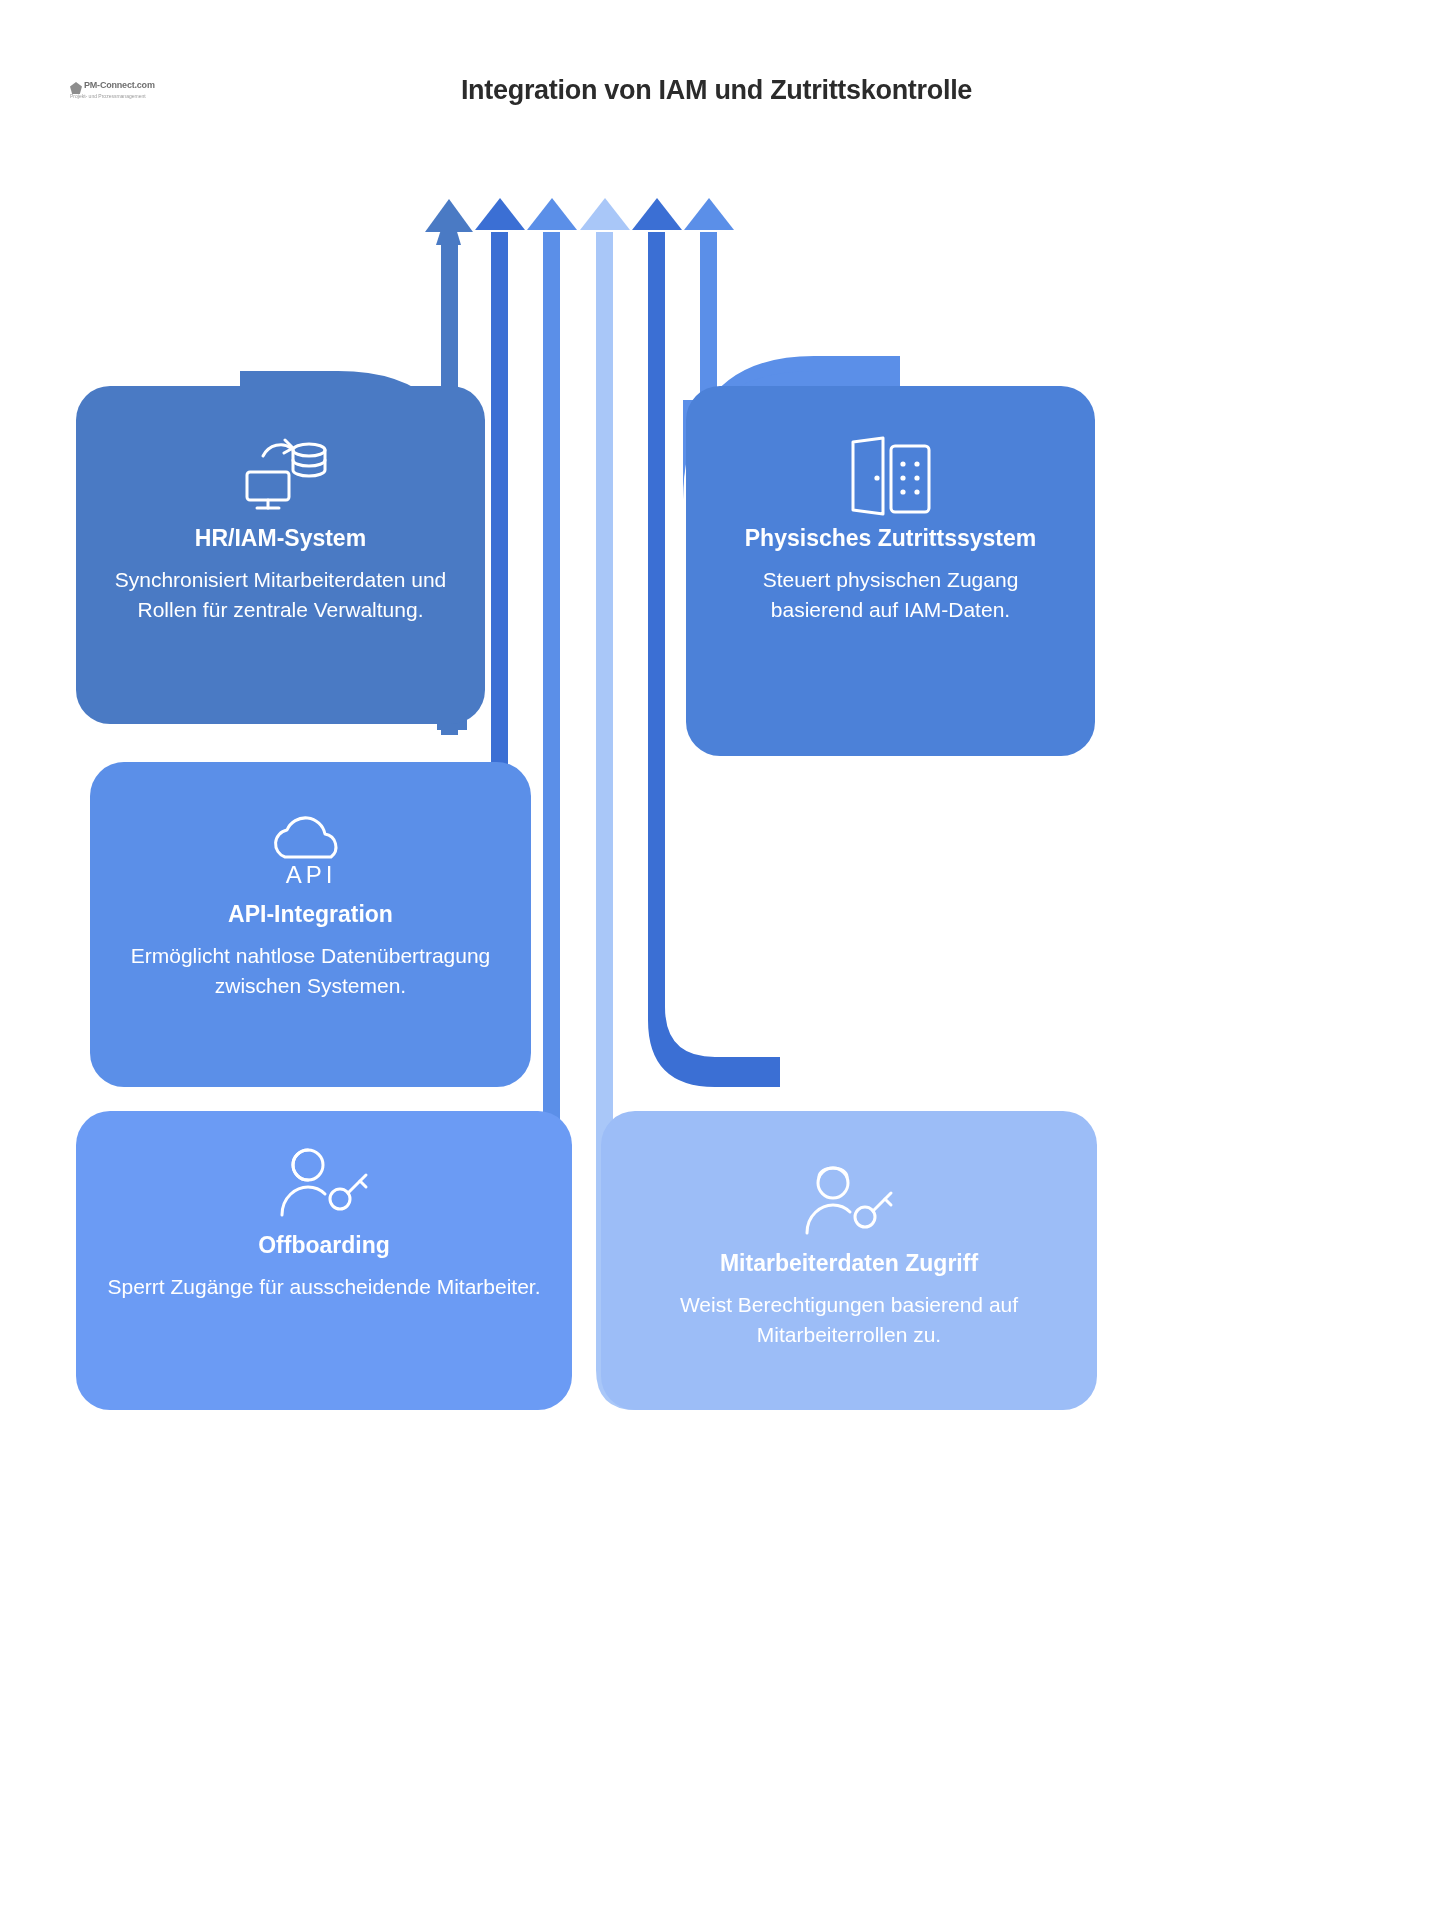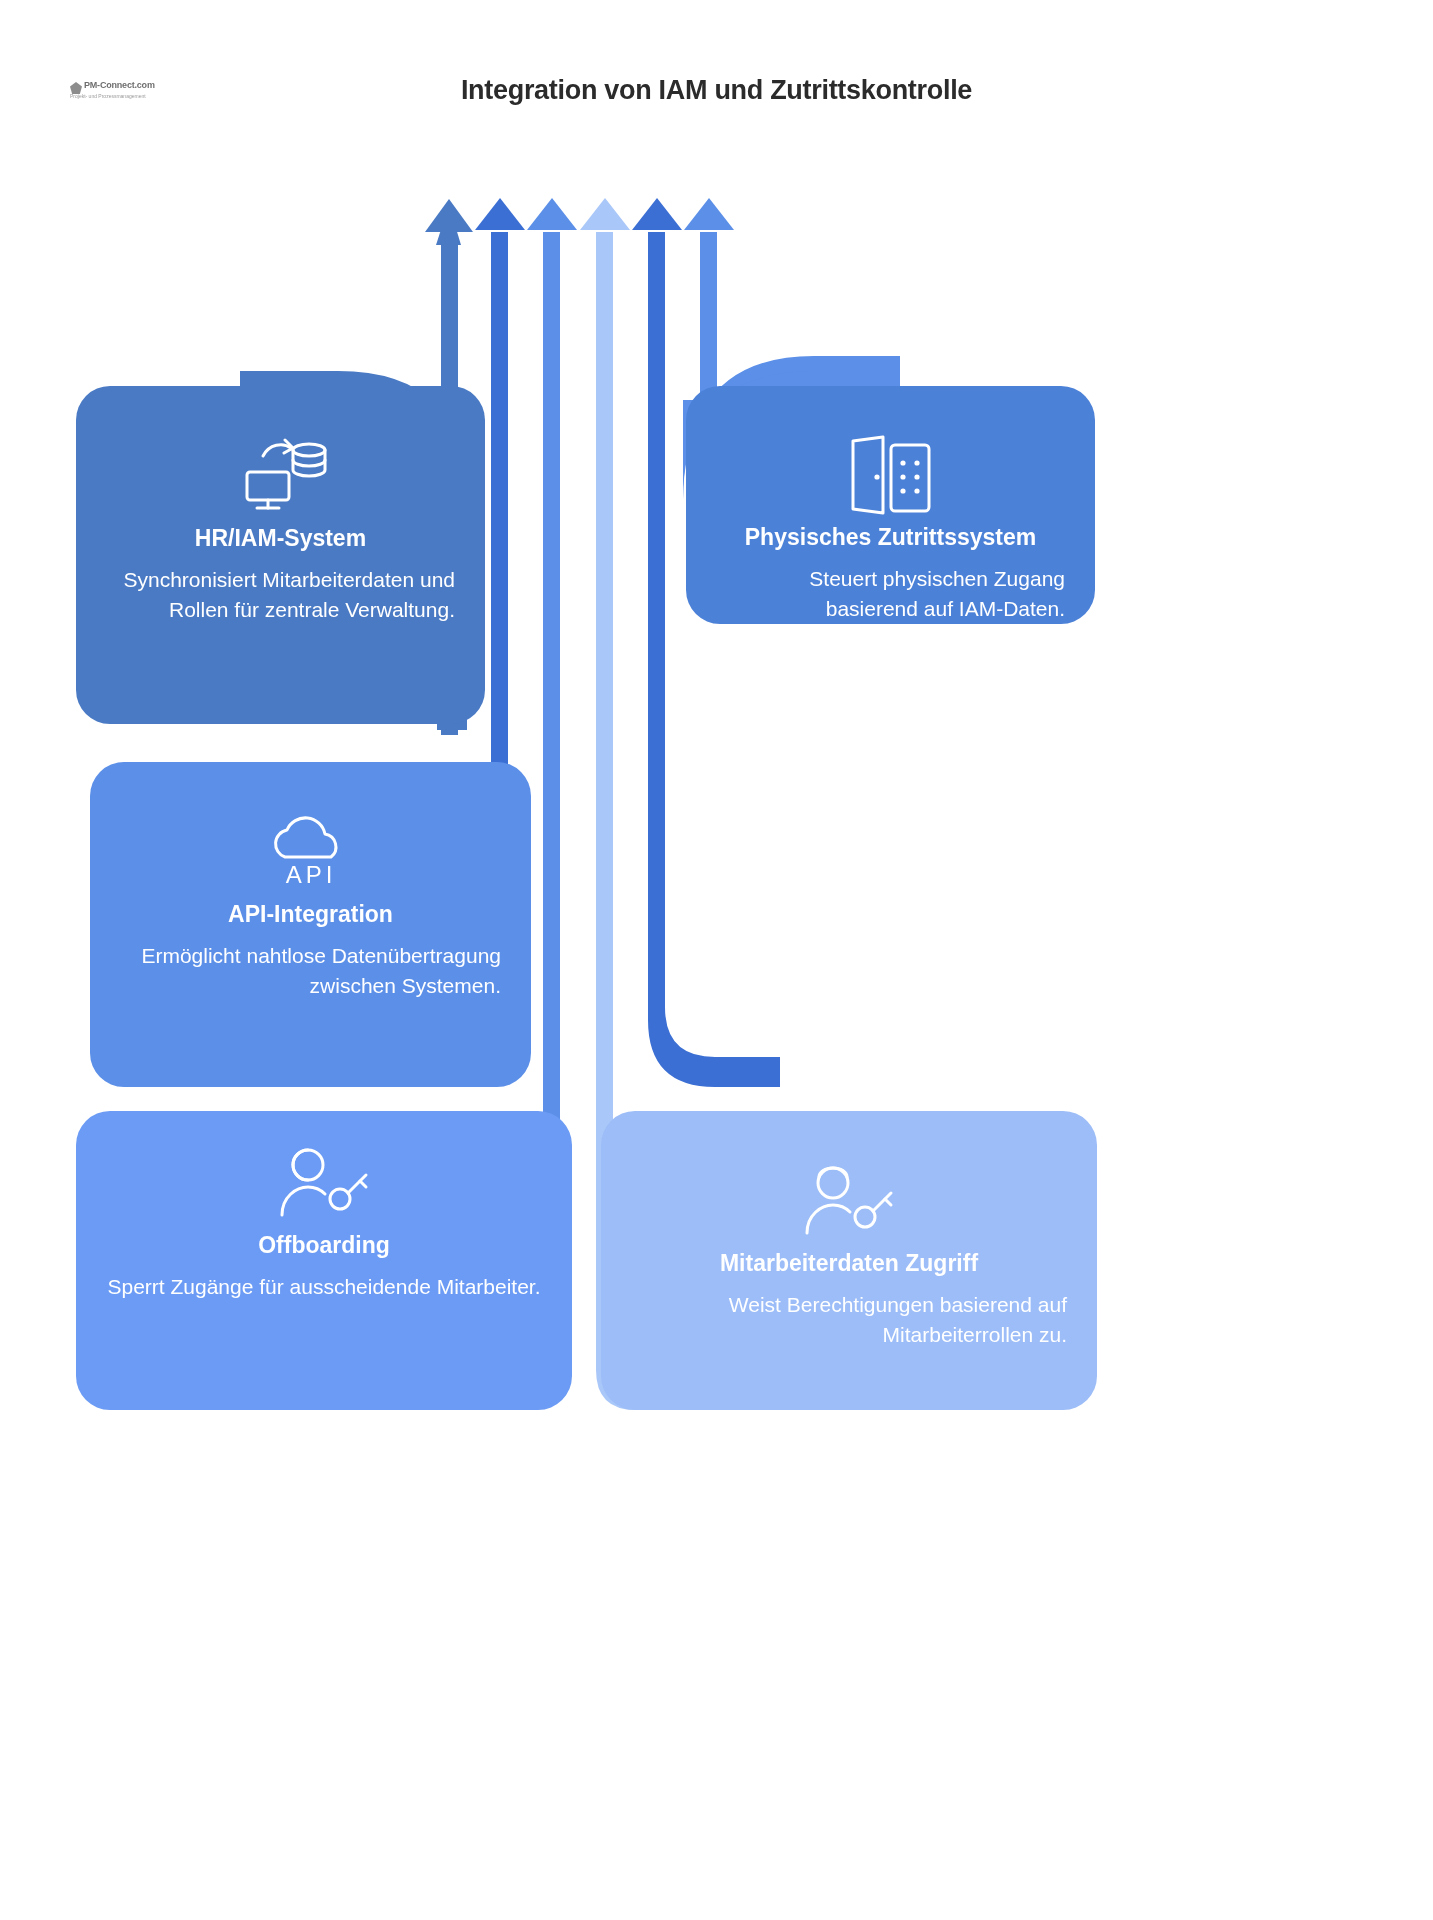--- a/index.html
+++ b/index.html
@@ -90,27 +90,27 @@
   .card .card-title {
     font-size: 23px;
     font-weight: bold;
     line-height: 1.28;
     text-align: center;
     margin-bottom: 12px;
   }
   .card .card-desc {
     font-size: 21px;
     line-height: 1.42;
-    text-align: right;
+    text-align: center;
     font-weight: 400;
   }
 
   
   #card-hr-iam      { left: 76px;  top: 386px;  width: 409px;  height: 338px; padding-top: 42px; }
-  #card-physical    { left: 686px; top: 386px;  width: 409px;  height: 238px; padding-top: 42px; }
+  #card-physical    { left: 686px; top: 386px;  width: 409px;  height: 370px; padding-top: 42px; }
   #card-api         { left: 90px;  top: 762px;  width: 441px;  height: 325px; padding-top: 42px; }
   #card-onboarding  { left: 650px; top: 762px;  width: 441px;  height: 325px; padding-top: 42px; }
   #card-offboarding { left: 76px;  top: 1111px; width: 496px;  height: 299px; padding-top: 24px; }
   #card-rbac        { left: 601px; top: 1111px; width: 496px;  height: 299px; padding-top: 42px; }
 
   svg.ic { display: block; }
 </style>
 </head>
 <body>
 

